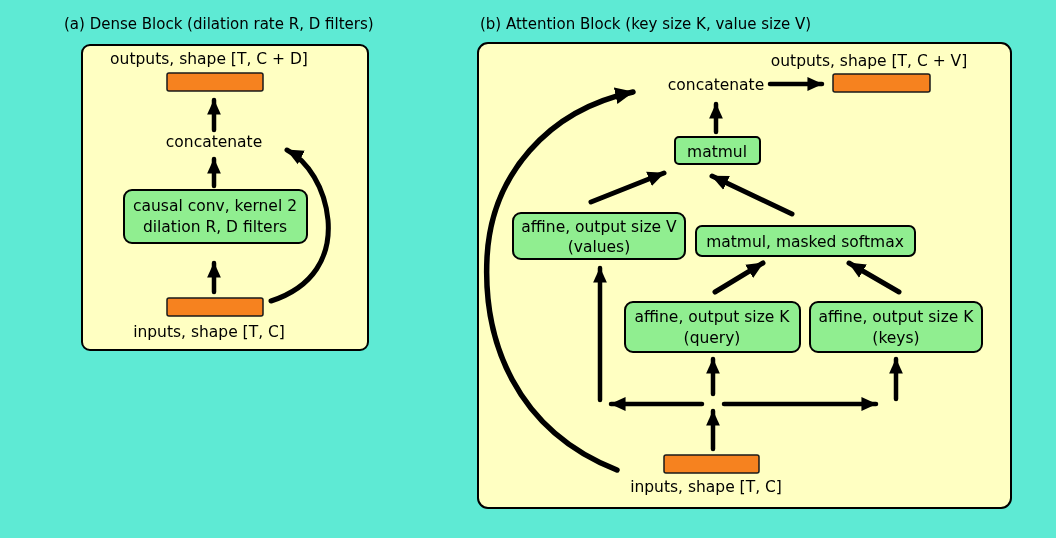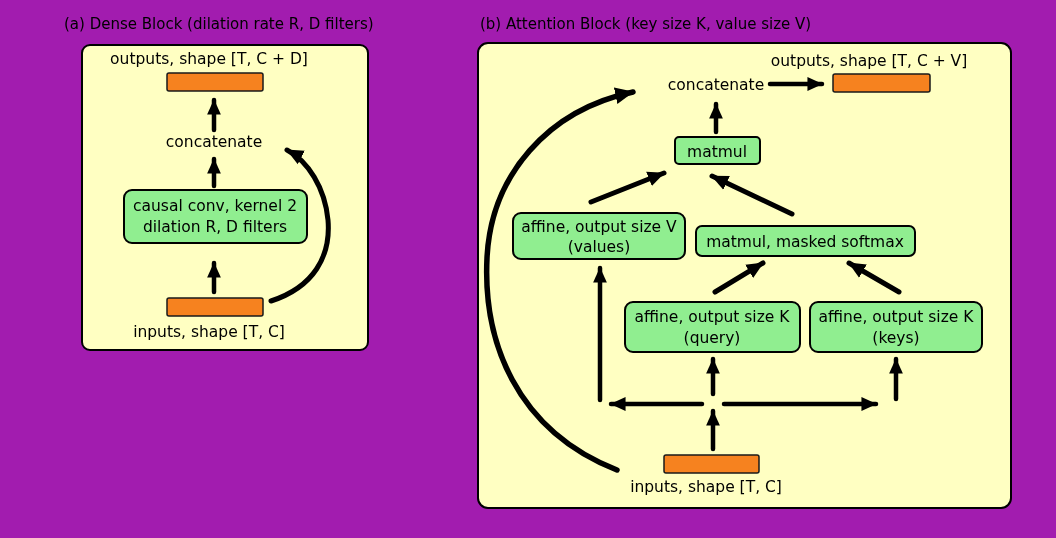--- a/index.html
+++ b/index.html
@@ -1,16 +1,16 @@
 <!DOCTYPE html>
 <html><head>
 <meta charset="utf-8">
 <style>
   html, body { margin: 0; padding: 0; background: #ffffff; }
-  .stage { position: relative; width: 1056px; height: 538px; background: #a21caf; overflow: hidden; }
+  .stage { position: relative; width: 1056px; height: 538px; background: #5eead4; overflow: hidden; }
   svg { display: block; }
   text {
     font-family: "DejaVu Sans", "Liberation Sans", sans-serif;
     fill: #000000;
   }
   .title-text { font-size: 15px; }
   .label-text { font-size: 15.5px; }
   .arrow { stroke: #000; fill: none; stroke-linecap: round; }
   .node { stroke: #000; stroke-width: 2; }
   .bar  { stroke: #1a1a1a; stroke-width: 1.5; }

